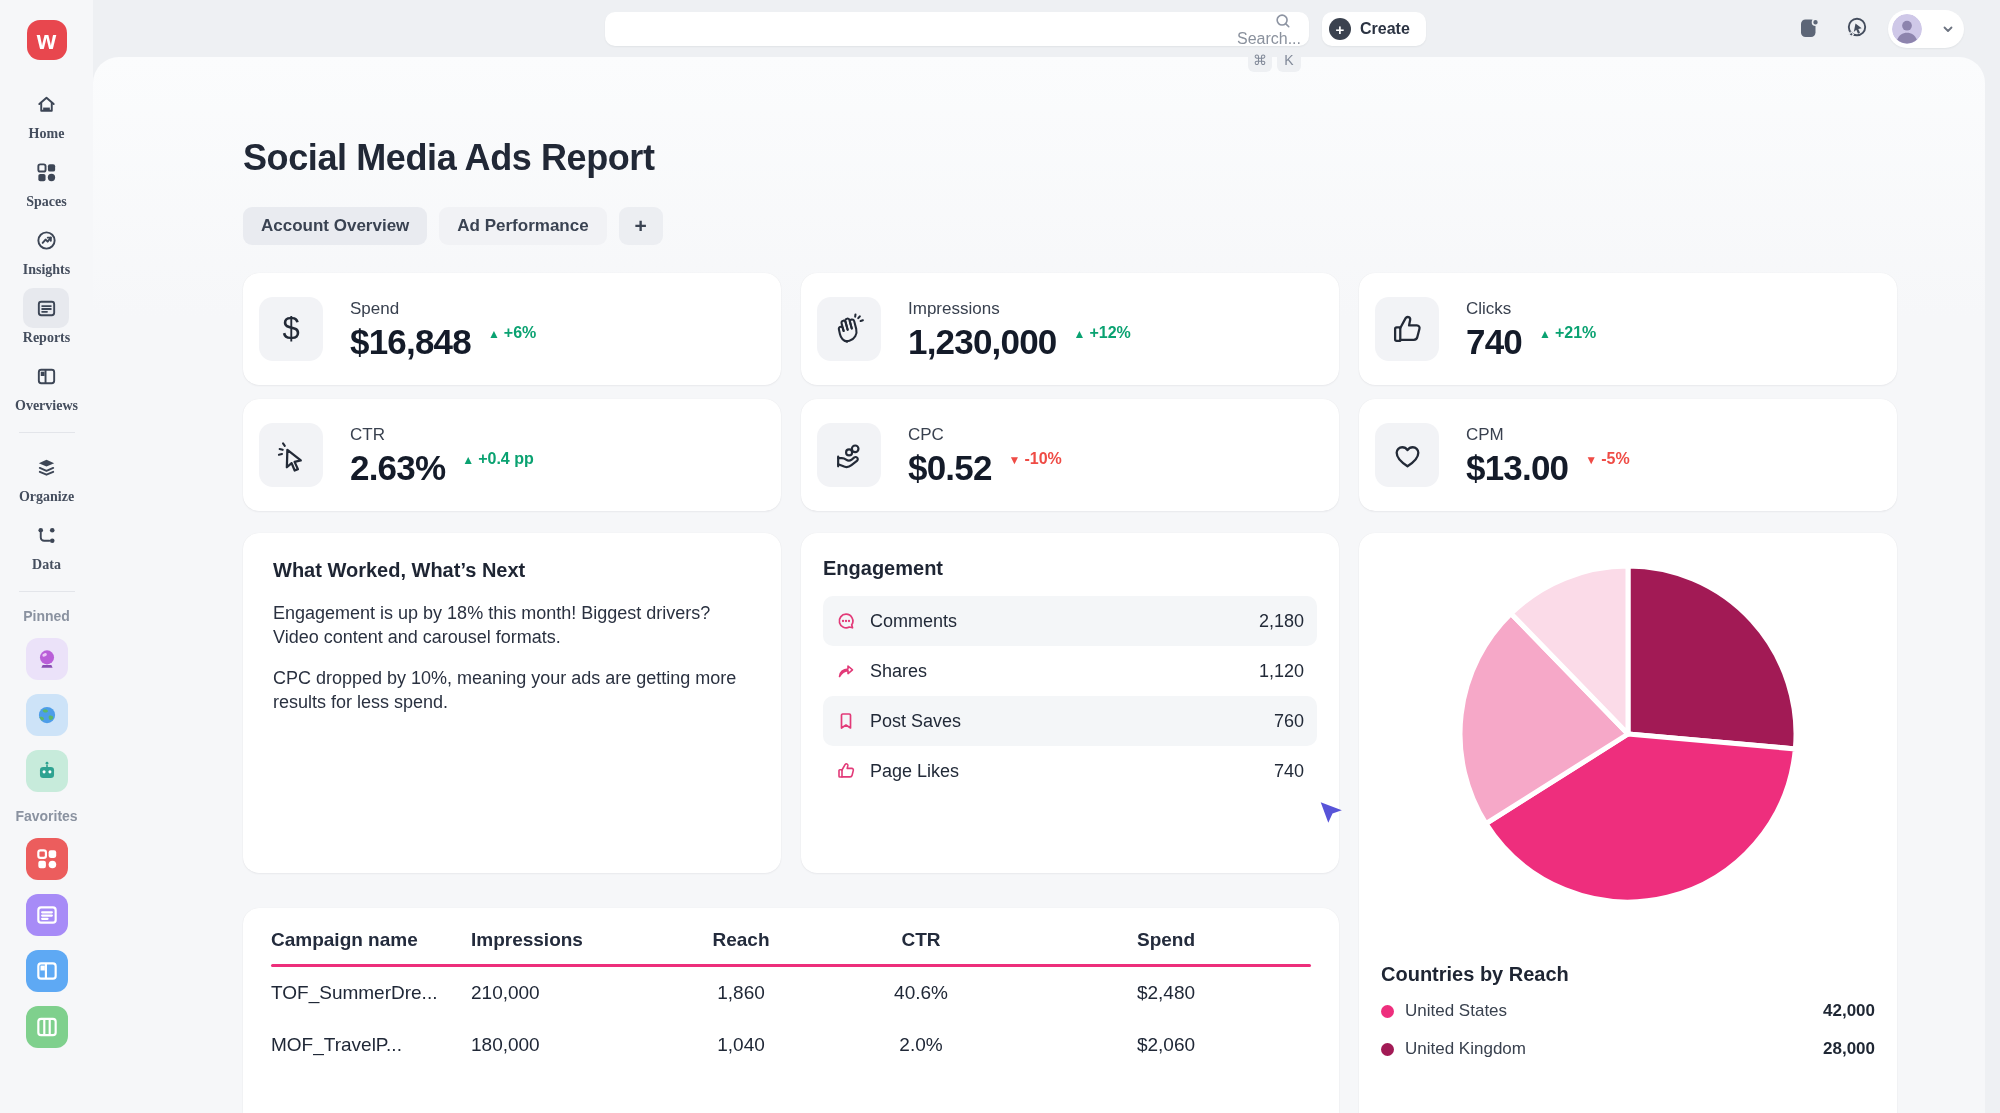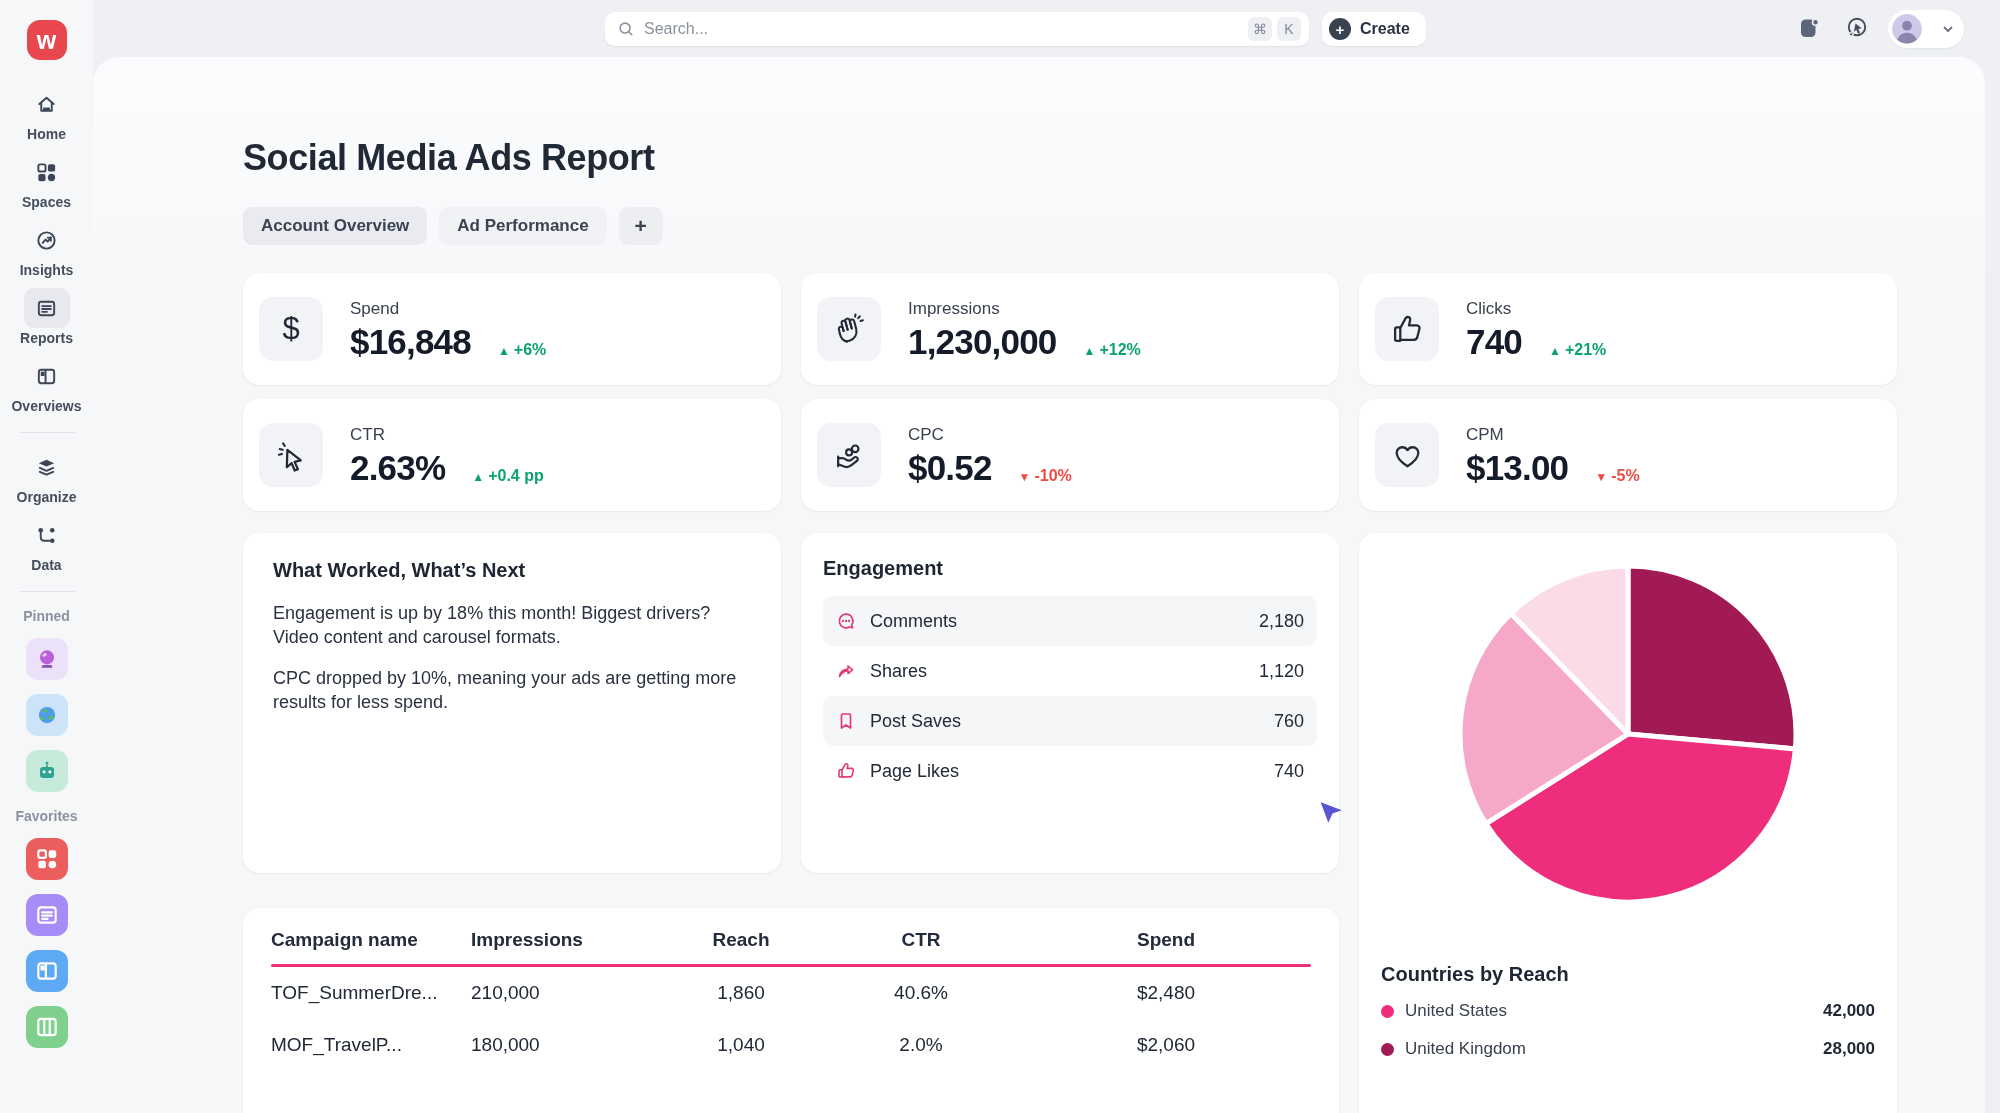--- a/index.html
+++ b/index.html
@@ -8,35 +8,35 @@
   body { font-family:"Liberation Sans", sans-serif; background:#eef0f3; position:relative; color:#222a38; }
 
   .app { position:absolute; inset:0; }
 
   
   .sidebar { position:absolute; left:0; top:0; width:93px; height:100%; background:#f6f7f9;
              display:flex; flex-direction:column; align-items:center; padding-top:20px; z-index:1; }
   .logo { width:40px; height:40px; border-radius:13px; background:#e8474e; color:#fff;
           display:flex; align-items:center; justify-content:center; font-size:25px; font-weight:bold;
           margin-bottom:24px; cursor:pointer; }
-  .side-item { display:flex; flex-direction:column; align-items:center; margin-bottom:10px; cursor:pointer; }
+  .side-item { display:flex; flex-direction:column; align-items:center; margin-bottom:10px; cursor:pointer;font-family:Liberation Serif, serif; }
   .side-icon { width:46px; height:40px; border-radius:10px; display:flex; align-items:center; justify-content:center; color:#3d4656; }
   .side-icon svg { width:23px; height:23px; }
   .side-item.active .side-icon { background:#e7e9ee; }
   .side-label { font-size:14px; font-weight:bold; color:#454e5e; margin-top:2px; }
   .side-divider { width:56px; height:1px; background:#e3e5ea; margin:8px 0 14px; }
   .side-section-label { font-size:14px; font-weight:bold; color:#8a92a0; margin:2px 0 14px; }
   .side-tile { width:42px; height:42px; border-radius:12px; display:flex; align-items:center; justify-content:center;
                margin-bottom:14px; cursor:pointer; }
   .side-tile svg { width:26px; height:26px; }
 
   
   .topbar { position:absolute; left:93px; right:0; top:0; height:57px; z-index:2; }
   .search-pill { position:absolute; left:512px; top:12px; width:704px; height:34px; background:#fff; border-radius:10px;
-                 box-shadow:0 1px 2px rgba(23,28,38,.06); display:flex; align-items:center; padding:0 8px 0 12px; cursor:text; }
+                 box-shadow:0 1px 2px rgba(23,28,38,.06); display:flex; align-items:flex-end; padding:0 8px 0 12px; cursor:text;flex-direction:column; }
   .search-pill .s-icon { width:18px; height:18px; color:#8d94a2; margin-right:9px; display:flex; }
   .search-placeholder { font-size:16px; color:#8a919d; flex:1; }
   .kbd { width:24px; height:24px; border-radius:6px; background:#eef0f3; color:#828a99; font-size:14px;
          display:flex; align-items:center; justify-content:center; margin-left:5px; }
   .create-btn { position:absolute; left:1229px; top:12px; height:34px; background:#fff; border:none; border-radius:10px;
                 box-shadow:0 1px 2px rgba(23,28,38,.06); display:flex; align-items:center; gap:9px; padding:0 16px 0 7px;
                 font-family:inherit; cursor:pointer; }
   .plus-circle { width:22px; height:22px; border-radius:50%; background:#3b424f; color:#fff; font-size:15px; font-weight:bold;
                  display:flex; align-items:center; justify-content:center; }
   .create-label { font-size:16px; font-weight:bold; color:#2b3342; }
@@ -63,21 +63,21 @@
 
   .card { background:#fff; border-radius:16px; box-shadow:0 1px 2px rgba(23,28,38,.05), 0 0 1px rgba(23,28,38,.08); }
 
   .kpi-grid { margin-top:28px; display:grid; grid-template-columns:repeat(3,1fr); gap:14px 20px; }
   .kpi-card { height:112px; display:flex; align-items:center; padding-left:16px; cursor:default; }
   .kpi-icon { width:64px; height:64px; border-radius:14px; background:#f2f3f6; display:flex; align-items:center;
               justify-content:center; margin-right:27px; color:#232a37; }
   .kpi-icon svg { width:33px; height:33px; }
   .kpi-icon .dollar-txt { font-size:31px; font-weight:500; color:#232a37; }
   .kpi-label { font-size:17px; color:#39414f; margin-bottom:5px; }
-  .kpi-value-row { display:flex; align-items:flex-end; gap:27px; }
+  .kpi-value-row { display:flex; align-items:flex-start; gap:17px; }
   .kpi-value { font-size:35px; font-weight:bold; color:#141b29; letter-spacing:-.8px; line-height:1; }
   .kpi-delta { font-size:16px; font-weight:bold; display:flex; align-items:baseline; gap:4px; }
   .kpi-delta .tri { font-size:12px; }
   .kpi-delta.up { color:#0aa271; } .kpi-delta.down { color:#ef4b45; }
 
   .content-grid { margin-top:22px; display:grid; grid-template-columns:repeat(3,1fr); gap:30px 20px; }
   .notes-card { grid-column:1; grid-row:1; height:340px; padding:26px 30px; }
   .engage-card { grid-column:2; grid-row:1; height:340px; padding:24px 22px 0; }
   .chart-card { grid-column:3; grid-row:1 / span 2; min-height:600px; padding-bottom:20px; }
   .table-card { grid-column:1 / span 2; grid-row:2; padding:8px 28px 0; height:220px; }

